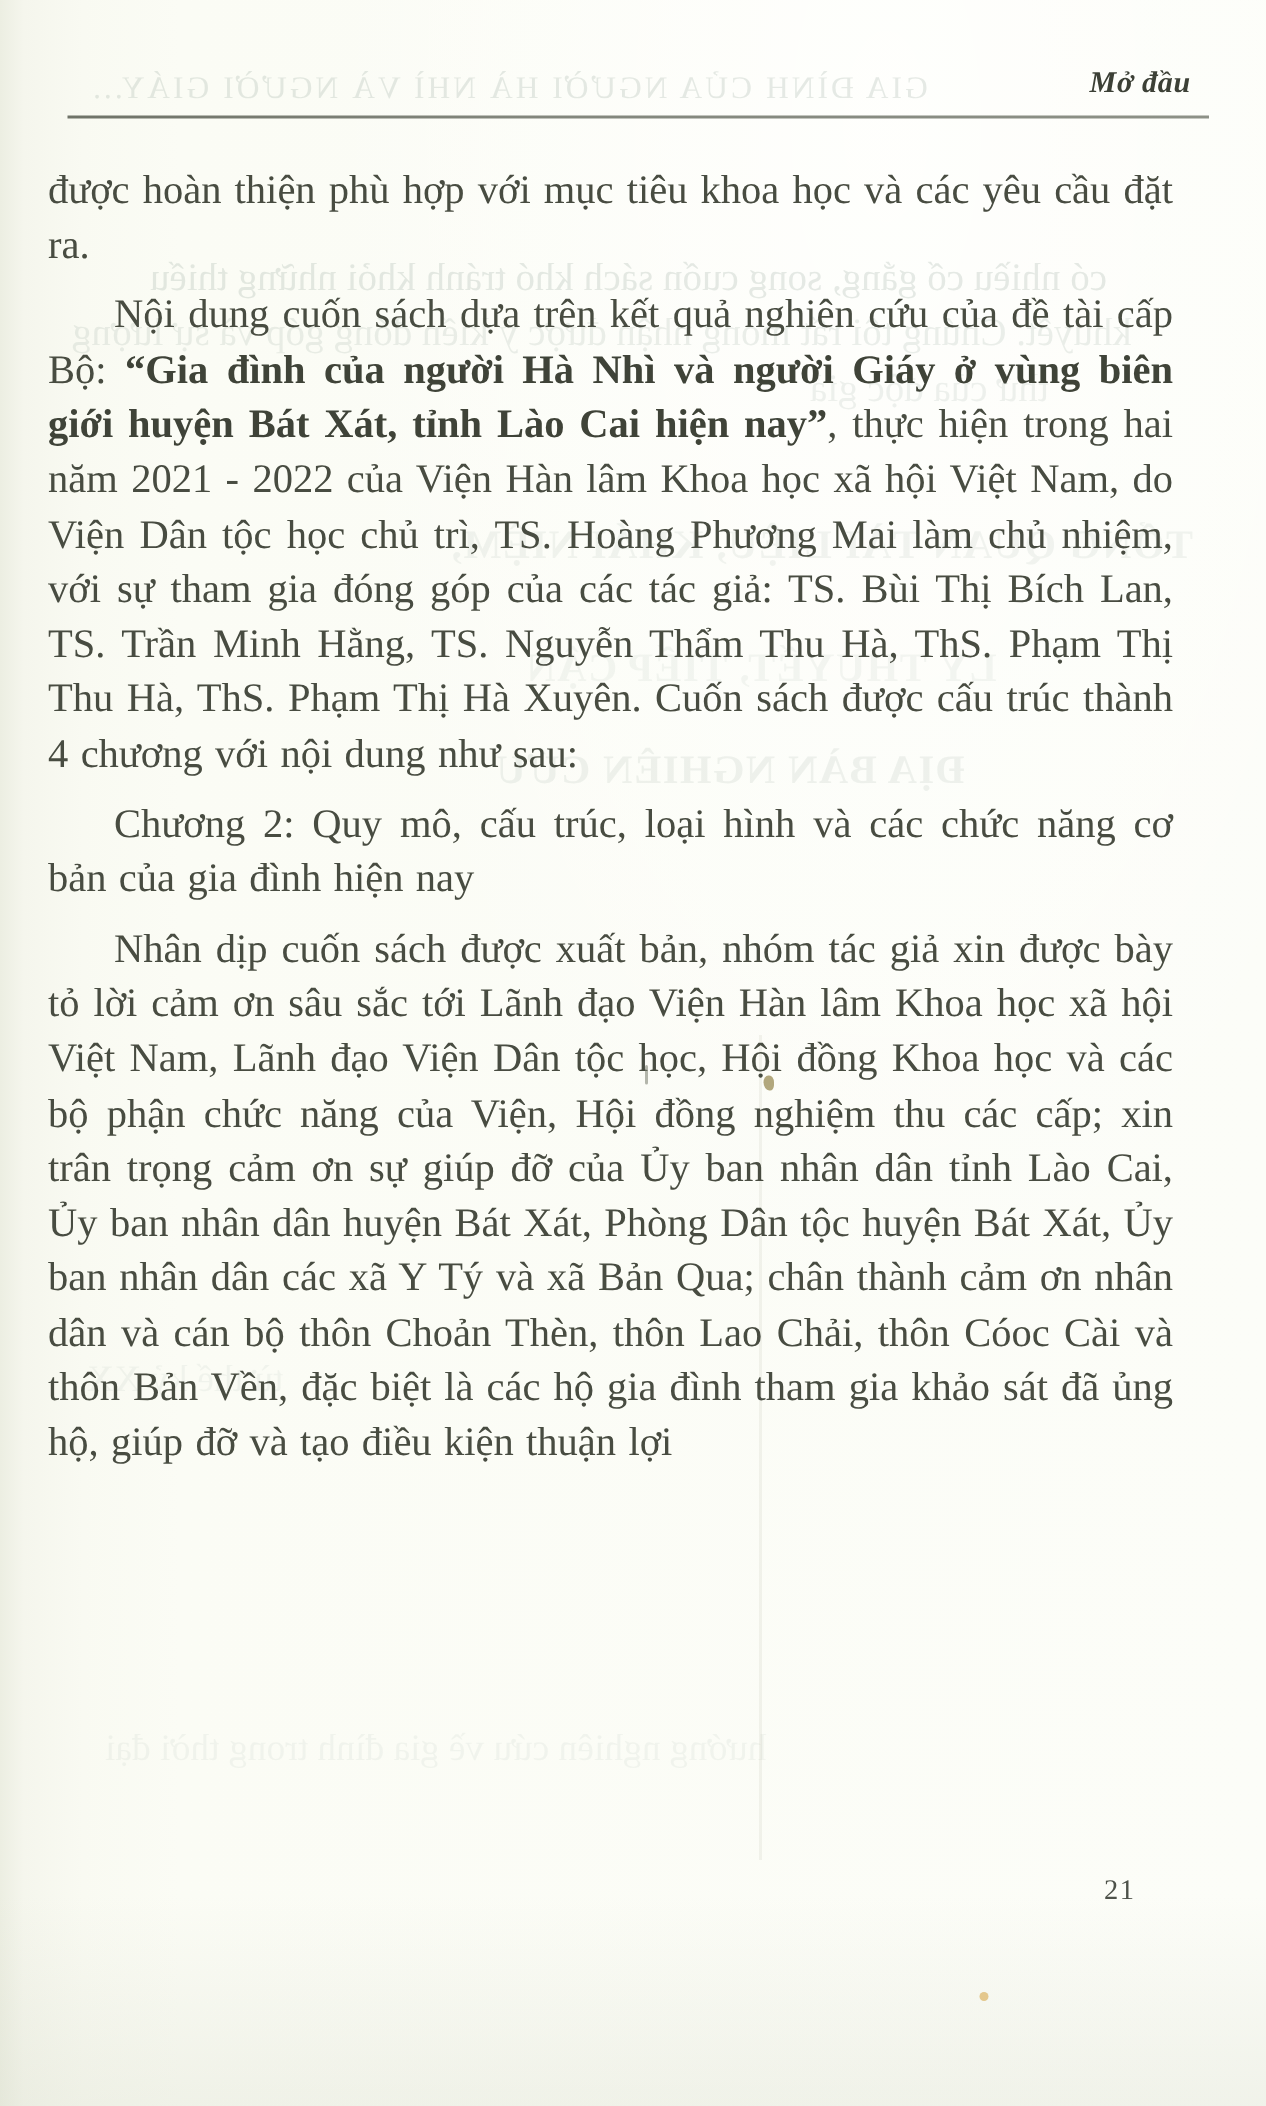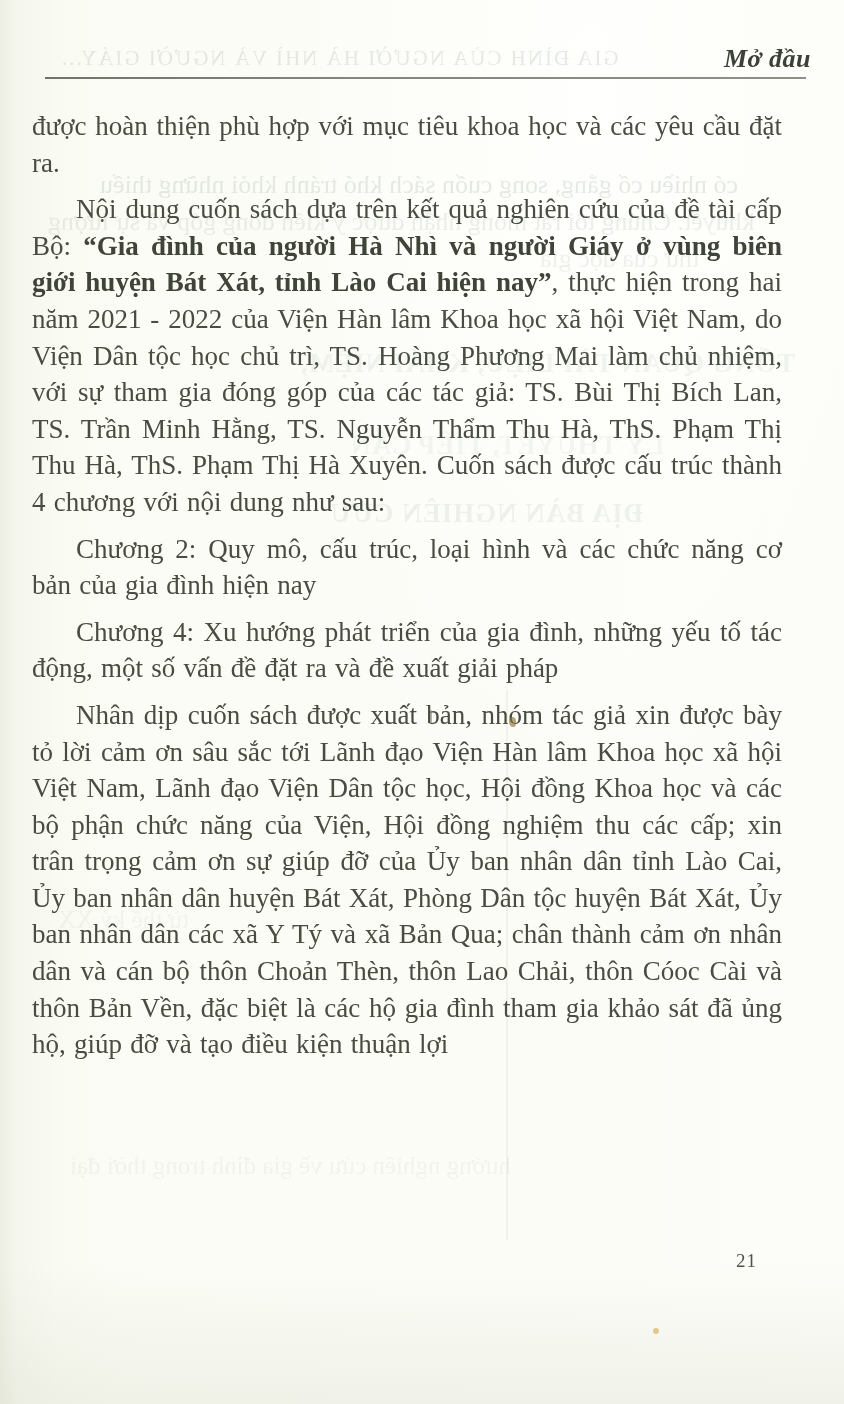--- a/index.html
+++ b/index.html
@@ -13,24 +13,24 @@
     width: 844px; height: 1404px;
     overflow: hidden;
     color: var(--ink, #484c41);
     background:
       radial-gradient(ellipse at 70% 6%, rgba(255,255,253,.9) 0%, rgba(255,255,253,0) 45%),
       linear-gradient(to bottom, rgba(222,226,206,.0) 90%, rgba(210,214,196,.28) 100%),
       linear-gradient(to right, #eceee2 0px, #f5f6ed 16px, #f9faf2 55px, var(--paper, #fbfcf5) 120px, #fcfdf8 100%);
   }
   .running-title {
     position: absolute;
-    top: 44px; right: 33px;
+    top: 44px; right: 50px;
     font-style: italic;
     font-weight: 600;
-    font-size: 26px;
+    font-size: 20px;
     color: #3c4036;
     letter-spacing: .5px;
   }
   .header-rule {
     position: absolute;
     top: 77px; left: 45px;
     width: 761px; height: 2px;
     background: linear-gradient(to right, #6f7368, var(--rule, #82867c) 40%, #8d9187);
   }
   .body-text {
@@ -92,21 +92,20 @@
   <div class="page-crease"></div>
 
   <span class="running-title">Mở đầu</span>
 
   <div class="header-rule"></div>
 
   <main class="body-text">
       <p><span>được hoàn thiện phù hợp với mục tiêu khoa học và các yêu cầu đặt ra.</span></p>
       <p class="indent"><span>Nội dung cuốn sách dựa trên kết quả nghiên cứu của đề tài cấp Bộ: </span><span class="bold-italic">“Gia đình của người Hà Nhì và người Giáy ở vùng biên giới huyện Bát Xát, tỉnh Lào Cai hiện nay”</span><span>, thực hiện trong hai năm 2021 - 2022 của Viện Hàn lâm Khoa học xã hội Việt Nam, do Viện Dân tộc học chủ trì, TS. Hoàng Phương Mai làm chủ nhiệm, với sự tham gia đóng góp của các tác giả: TS. Bùi Thị Bích Lan, TS. Trần Minh Hằng, TS. Nguyễn Thẩm Thu Hà, ThS. Phạm Thị Thu Hà, ThS. Phạm Thị Hà Xuyên. Cuốn sách được cấu trúc thành 4 chương với nội dung như sau:</span></p>
       <p class="indent"><span>Chương 2: Quy mô, cấu trúc, loại hình và các chức năng cơ bản của gia đình hiện nay</span></p>
-      <p class="indent"><span>Chương 4: Xu hướng phát triển của gia đình, những yếu tố tác động, một số vấn đề đặt ra và đề xuất giải pháp</span></p>
       <p class="indent"><span>Nhân dịp cuốn sách được xuất bản, nhóm tác giả xin được bày tỏ lời cảm ơn sâu sắc tới Lãnh đạo Viện Hàn lâm Khoa học xã hội Việt Nam, Lãnh đạo Viện Dân tộc học, Hội đồng Khoa học và các bộ phận chức năng của Viện, Hội đồng nghiệm thu các cấp; xin trân trọng cảm ơn sự giúp đỡ của Ủy ban nhân dân tỉnh Lào Cai, Ủy ban nhân dân huyện Bát Xát, Phòng Dân tộc huyện Bát Xát, Ủy ban nhân dân các xã Y Tý và xã Bản Qua; chân thành cảm ơn nhân dân và cán bộ thôn Choản Thèn, thôn Lao Chải, thôn Cóoc Cài và thôn Bản Vền, đặc biệt là các hộ gia đình tham gia khảo sát đã ủng hộ, giúp đỡ và tạo điều kiện thuận lợi</span></p>
     </main>
 
   <span class="page-number">21</span>
 
   <div class="speck speck-tick"></div>
   <div class="speck speck-olive"></div>
   <div class="speck speck-orange"></div>
 
 </div>

